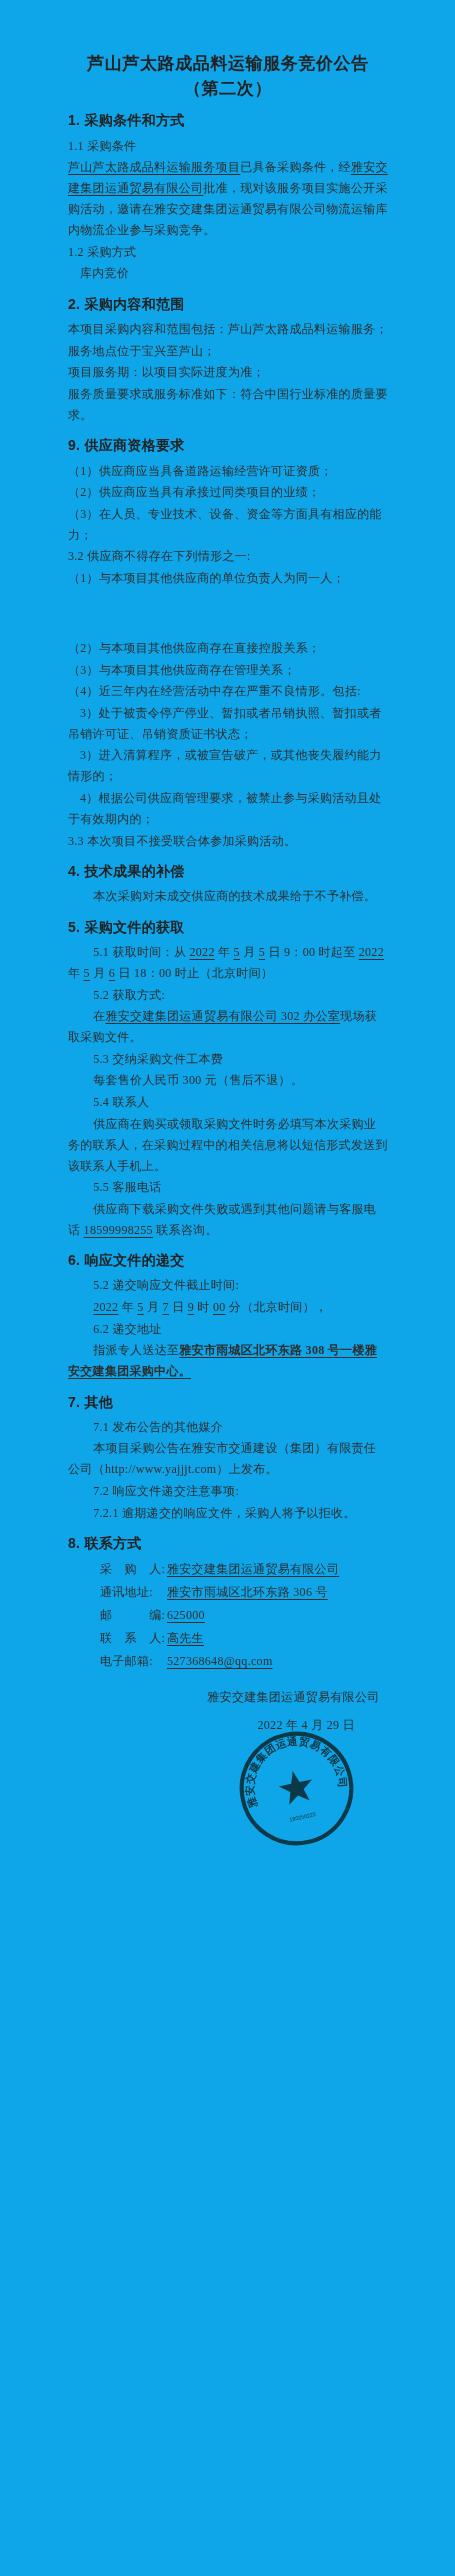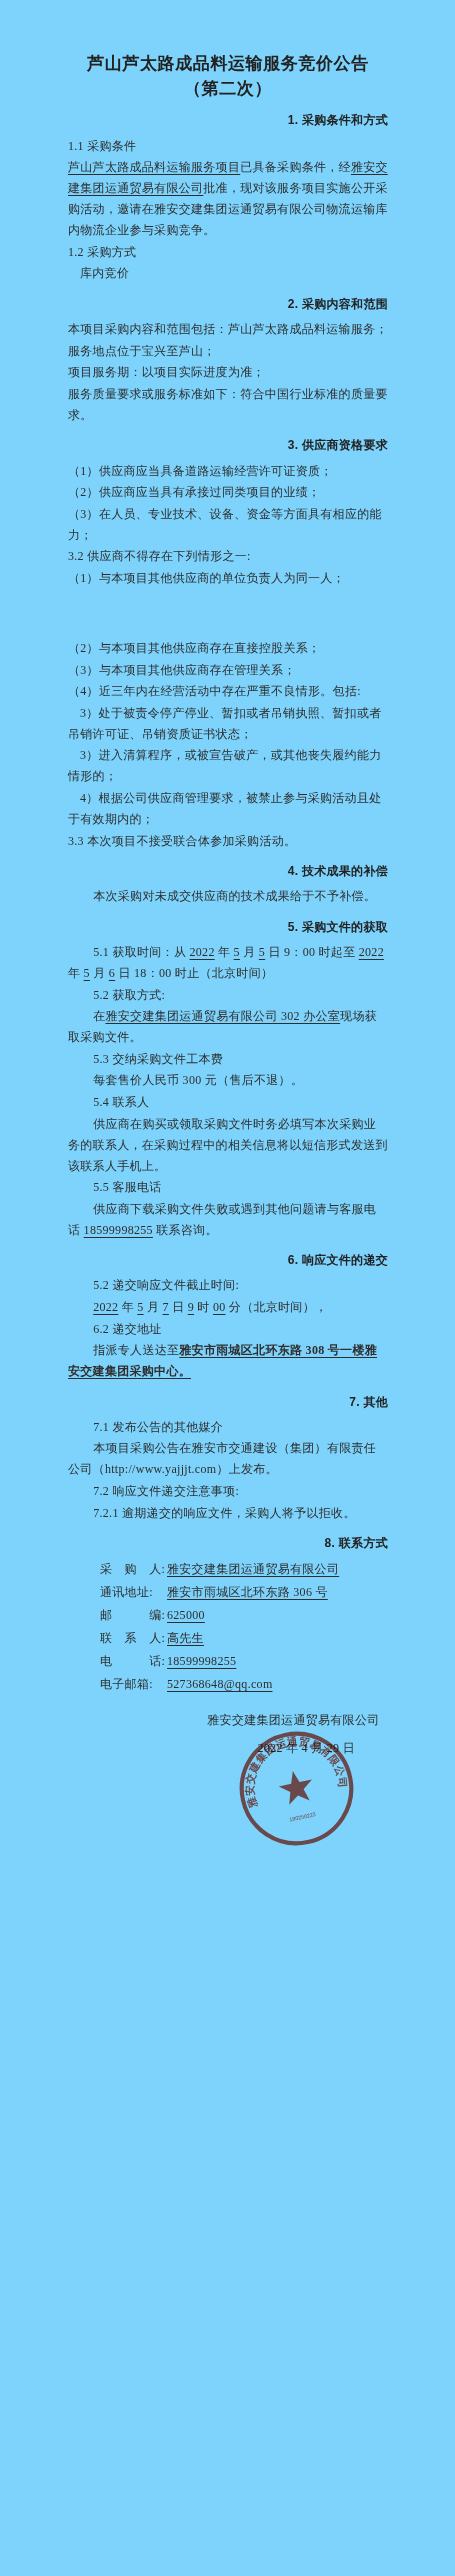--- a/index.html
+++ b/index.html
@@ -1,27 +1,27 @@
 <!DOCTYPE html>
 <html style="font-size:9px"><head>
 <meta charset="utf-8">
 <style>
   html,body{margin:0;padding:0;background:#ffffff;}
   body{width:456px;font-family:"Liberation Serif","DejaVu Serif",serif;}
   .page{
     position:relative;width:456px;height:2576px;box-sizing:border-box;
-    padding:0 68px;background:#7dd3fc;color:#2e2e2e;overflow:hidden;
+    padding:0 68px;background:#0ea5e9;color:#2e2e2e;overflow:hidden;
   }
   .blk{font-size:12px;line-height:21px;margin:0.6px 0;letter-spacing:0.3px;}
   .title{font-weight:bold;font-size:17px;line-height:25px;text-align:center;
          letter-spacing:0.6px;margin:0;color:#222;}
   .title-first{margin-top:51px;}
   .title-last{margin-bottom:11.4px;}
   .h2{font-family:"Liberation Sans","DejaVu Sans",sans-serif;font-weight:bold;
-      font-size:12px;line-height:17px;margin:11.4px 0 6.3px 0;letter-spacing:0.3px;color:#222;text-align:right;}
+      font-size:14px;line-height:17px;margin:11.4px 0 6.3px 0;letter-spacing:0.3px;color:#222;}
   .indent1{text-indent:1em;}
   .indent2{text-indent:2.1em;}
   .gap-lg{margin-top:49px;}
   .gap-md{}
   .u{text-decoration:underline;text-underline-offset:2.8px;text-decoration-thickness:0.6px;}
   .b{font-weight:bold;}
   .contact{padding-left:32px;margin-top:4.6px;}
   .contact-row{font-size:12px;line-height:23px;letter-spacing:0.3px;}
   .c-label{display:inline-block;width:67px;}
   .c-value{text-decoration:underline;text-underline-offset:2.8px;
@@ -43,21 +43,21 @@
       <div class="h2"><span>1. 采购条件和方式</span></div>
       <div class="blk"><span>1.1 采购条件</span></div>
       <div class="blk"><span class="u">芦山芦太路成品料运输服务项目</span><span>已具备采购条件，经</span><span class="u">雅安交建集团运通贸易有限公司</span><span>批准，现对该服务项目实施公开采购活动，邀请在雅安交建集团运通贸易有限公司物流运输库内物流企业参与采购竞争。</span></div>
       <div class="blk"><span>1.2 采购方式</span></div>
       <div class="blk indent1"><span>库内竞价</span></div>
       <div class="h2"><span>2. 采购内容和范围</span></div>
       <div class="blk"><span>本项目采购内容和范围包括：芦山芦太路成品料运输服务；</span></div>
       <div class="blk"><span>服务地点位于宝兴至芦山；</span></div>
       <div class="blk"><span>项目服务期：以项目实际进度为准；</span></div>
       <div class="blk"><span>服务质量要求或服务标准如下：符合中国行业标准的质量要求。</span></div>
-      <div class="h2"><span>3.  供应商资格要求</span></div>
+      <div class="h2"><span>9.  供应商资格要求</span></div>
       <div class="blk"><span>（1）供应商应当具备道路运输经营许可证资质；</span></div>
       <div class="blk"><span>（2）供应商应当具有承接过同类项目的业绩；</span></div>
       <div class="blk"><span>（3）在人员、专业技术、设备、资金等方面具有相应的能力；</span></div>
       <div class="blk"><span>3.2 供应商不得存在下列情形之一:</span></div>
       <div class="blk"><span>（1）与本项目其他供应商的单位负责人为同一人；</span></div>
       <div class="blk gap-lg"><span>（2）与本项目其他供应商存在直接控股关系；</span></div>
       <div class="blk"><span>（3）与本项目其他供应商存在管理关系；</span></div>
       <div class="blk"><span>（4）近三年内在经营活动中存在严重不良情形。包括:</span></div>
       <div class="blk indent1"><span>3）处于被责令停产停业、暂扣或者吊销执照、暂扣或者吊销许可证、吊销资质证书状态；</span></div>
       <div class="blk indent1"><span>3）进入清算程序，或被宣告破产，或其他丧失履约能力情形的；</span></div>
@@ -86,21 +86,20 @@
       <div class="blk indent2"><span>7.2 响应文件递交注意事项:</span></div>
       <div class="blk indent2"><span>7.2.1 逾期递交的响应文件，采购人将予以拒收。</span></div>
       <div class="h2"><span>8.  联系方式</span></div>
     </div>
 
   <div class="contact" id="contact-rows">
       <div class="contact-row"><span class="c-label">采　购　人:</span><span class="c-value">雅安交建集团运通贸易有限公司</span></div>
       <div class="contact-row"><span class="c-label">通讯地址:</span><span class="c-value">雅安市雨城区北环东路 306 号</span></div>
       <div class="contact-row"><span class="c-label">邮　　　编:</span><span class="c-value">625000</span></div>
       <div class="contact-row"><span class="c-label">联　系　人:</span><span class="c-value">高先生</span></div>
-      <div class="contact-row"><span class="c-label">电　　　话:</span><span class="c-value">18599998255</span></div>
       <div class="contact-row"><span class="c-label">电子邮箱:</span><span class="c-value">527368648@qq.com</span></div>
     </div>
 
   <div class="sign">雅安交建集团运通贸易有限公司</div>
   <div class="sign-date">2022 年 4 月 29 日</div>
 
   <svg class="seal" viewBox="0 0 200 200" xmlns="http://www.w3.org/2000/svg">
     <circle cx="100" cy="100" r="92" fill="none" stroke="#cf3a2d" stroke-width="7"></circle>
     <path id="sealArc" d="M 33,125 A 72 72 0 1 1 167,125" fill="none"></path>
     <text font-size="17.5" fill="#cf3a2d" letter-spacing="1" font-family="Liberation Sans, DejaVu Sans, sans-serif" font-weight="bold">

